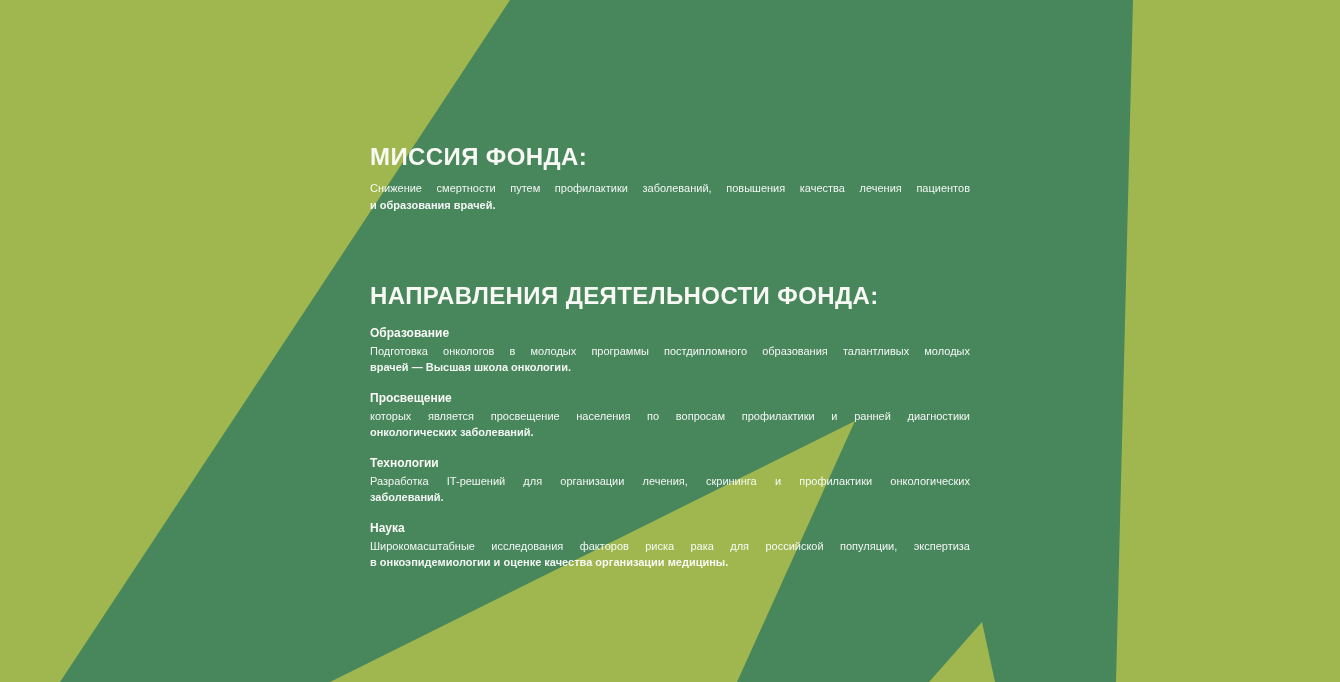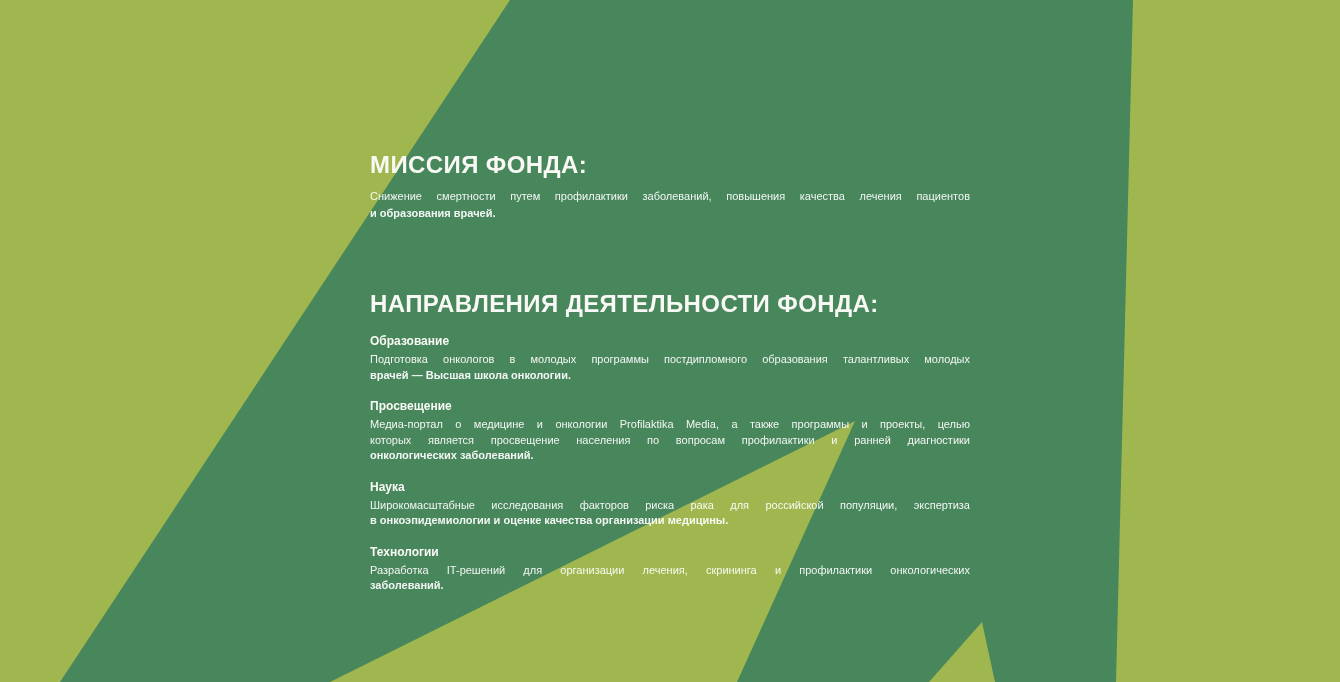--- a/index.html
+++ b/index.html
@@ -10,21 +10,21 @@
     background: #9FB74E;
     font-family: "Liberation Sans", sans-serif;
   }
   .bg-svg {
     position: absolute; inset: 0;
     width: 1340px; height: 682px;
     display: block;
   }
   .content {
     position: absolute;
-    left: 370px; top: 150px;
+    left: 370px; top: 142px;
     width: 600px;
     color: #fff;
   }
   .h {
     font-size: 24px;
     font-weight: 700;
     line-height: 29px;
     letter-spacing: 0.4px;
     color: #F8F8F4;
     white-space: nowrap;
@@ -83,36 +83,35 @@
       <div class="label">Образование</div>
       <div class="par">
         <div class="jline">Подготовка онкологов в молодых программы постдипломного образования талантливых молодых</div>
         <div class="jlast">врачей — Высшая школа онкологии.</div>
       </div>
     </div>
 
     <div class="section">
       <div class="label">Просвещение</div>
       <div class="par">
-        <div class="jline">Медиа-портал о медицине и онкологии Profilaktika Media, а также программы и проекты, целью</div>
         <div class="jline">которых является просвещение населения по вопросам профилактики и ранней диагностики</div>
         <div class="jlast">онкологических заболеваний.</div>
+      </div>
+    </div>
+
+    <div class="section">
+      <div class="label">Технологии</div>
+      <div class="par">
+        <div class="jline">Разработка IT-решений для организации лечения, скрининга и профилактики онкологических</div>
+        <div class="jlast">заболеваний.</div>
       </div>
     </div>
 
     <div class="section">
       <div class="label">Наука</div>
       <div class="par">
         <div class="jline">Широкомасштабные исследования факторов риска рака для российской популяции, экспертиза</div>
         <div class="jlast">в онкоэпидемиологии и оценке качества организации медицины.</div>
       </div>
     </div>
 
-    <div class="section">
-      <div class="label">Технологии</div>
-      <div class="par">
-        <div class="jline">Разработка IT-решений для организации лечения, скрининга и профилактики онкологических</div>
-        <div class="jlast">заболеваний.</div>
-      </div>
-    </div>
-
   </div>
 </div>
 
 </body></html>

